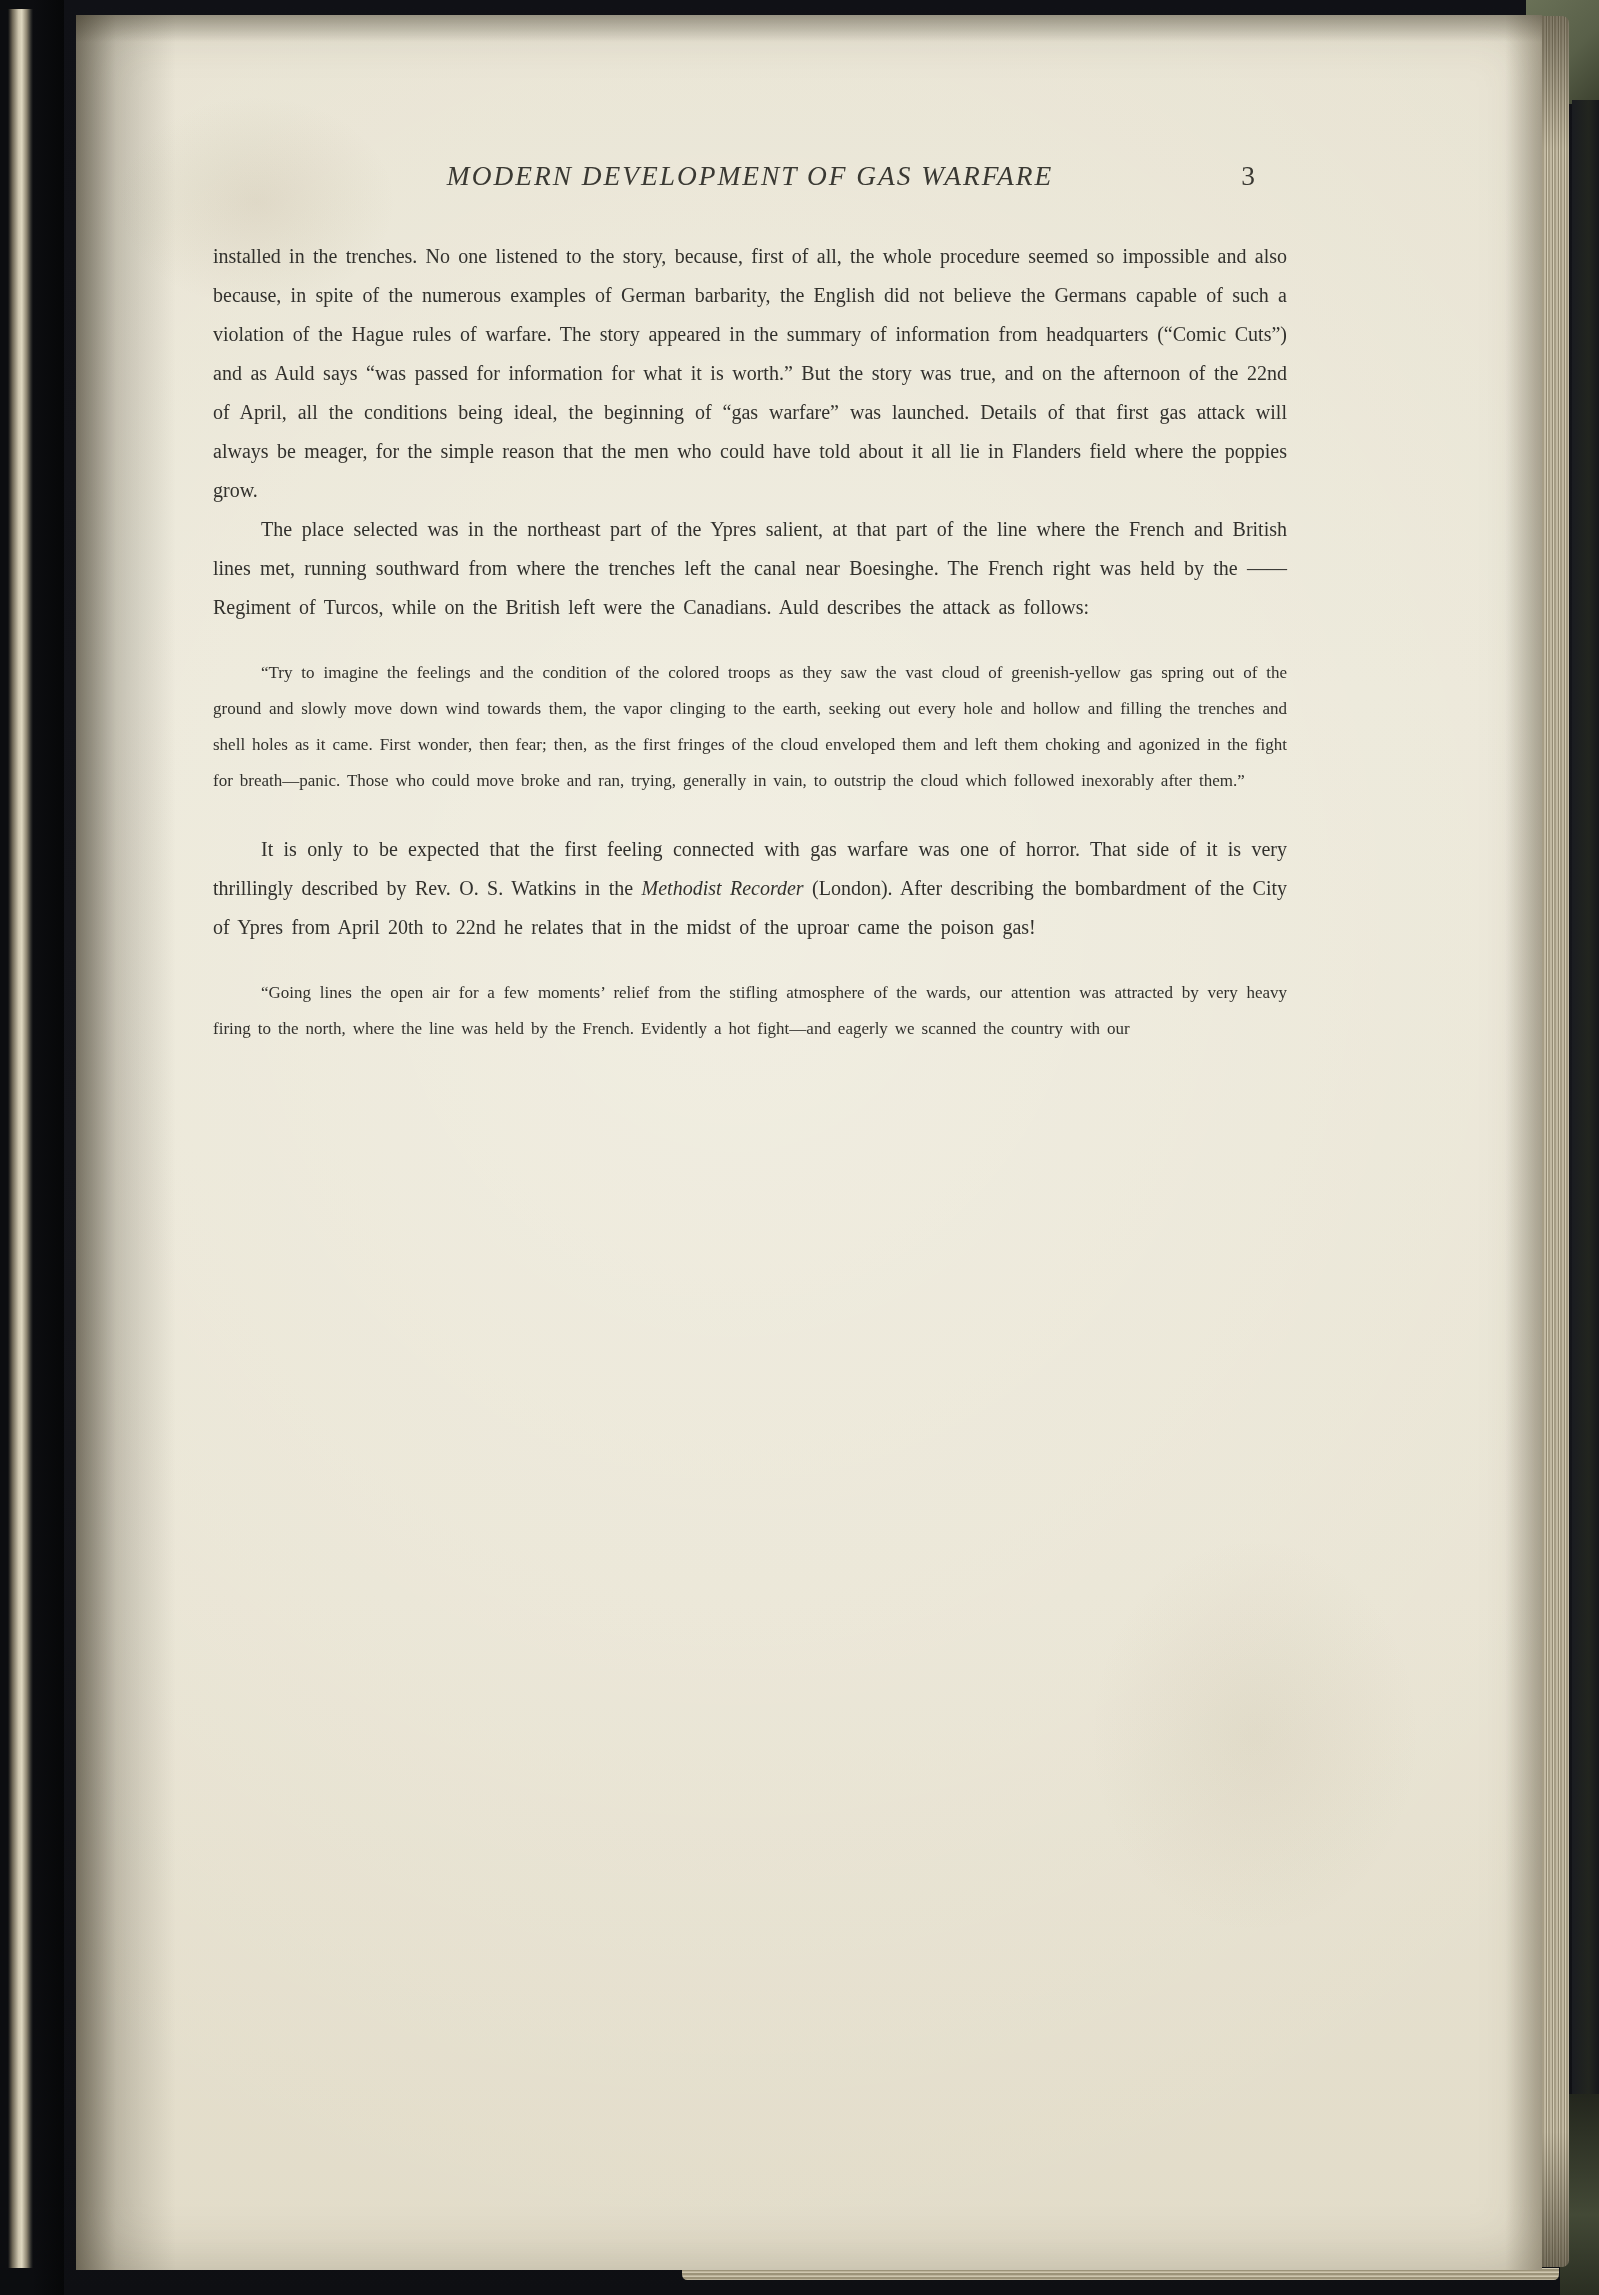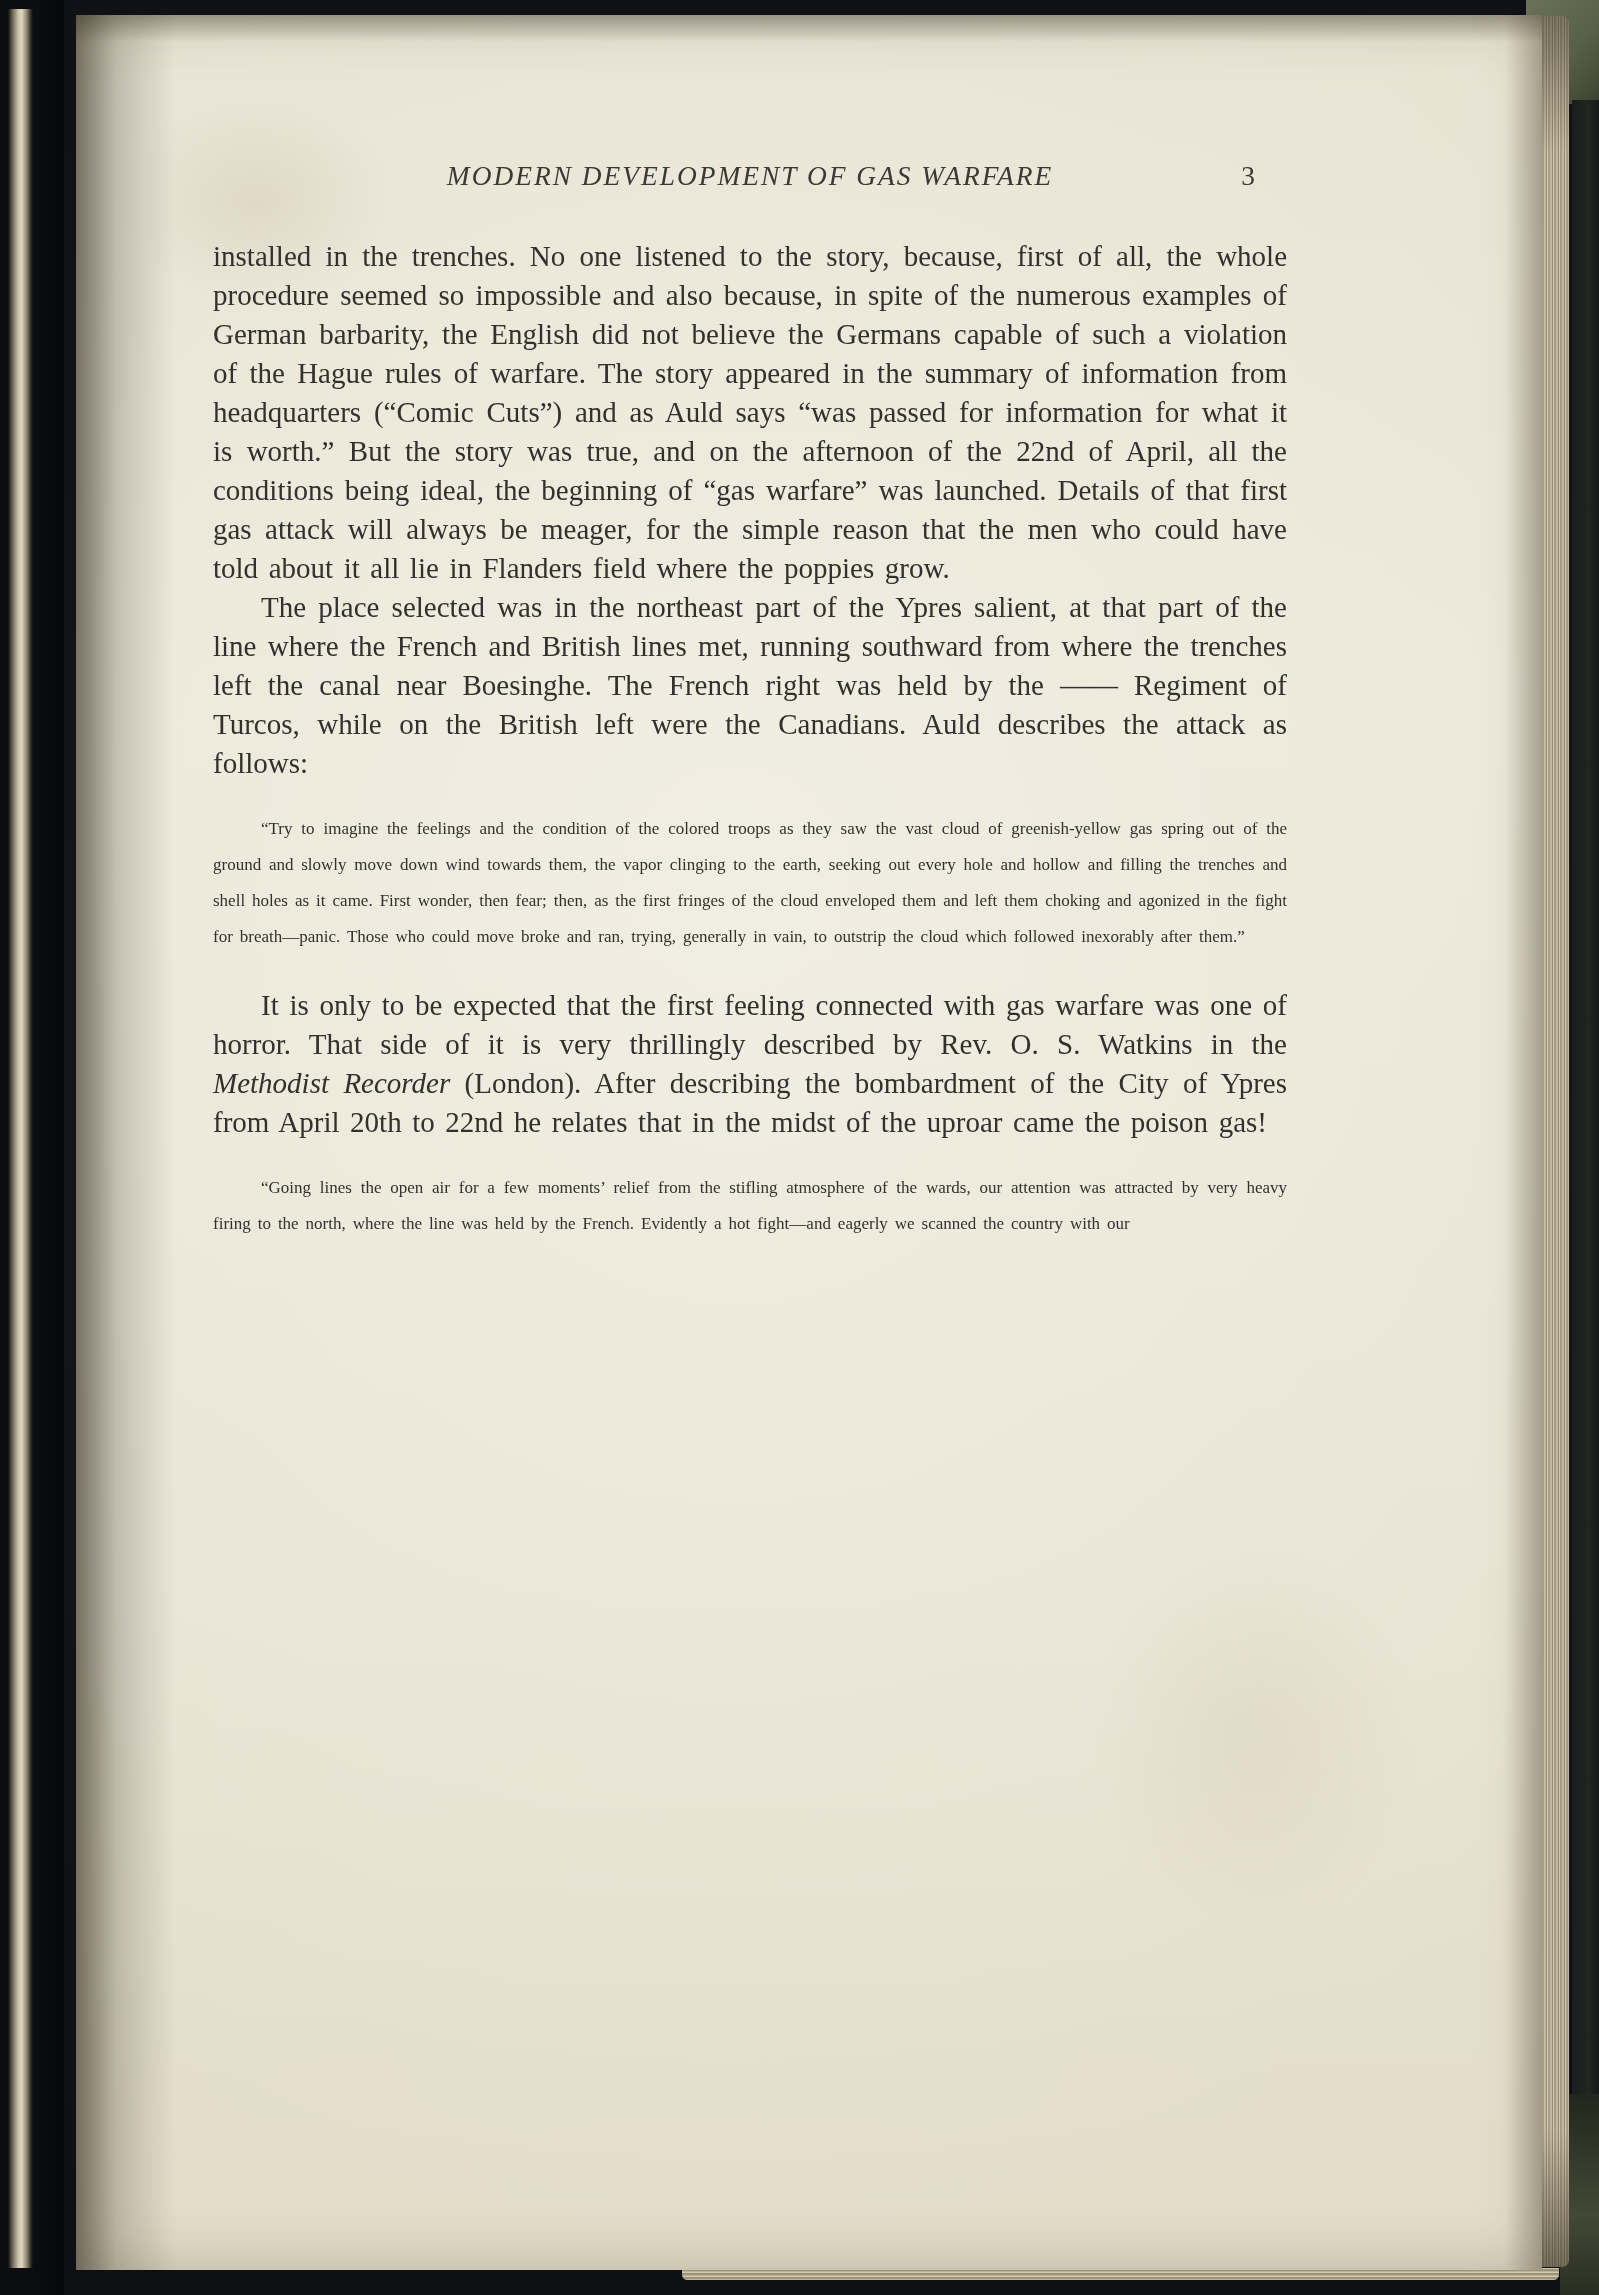--- a/index.html
+++ b/index.html
@@ -192,21 +192,21 @@
     top: 0;
     font-size: 27.4px;
     color: #3a3933;
   }
 
   .page-content p {
     margin: 0;
     text-align: justify;
   }
   .page-content p.body {
-    font-size: 29px;
+    font-size: 20px;
     line-height: 39px;
     word-spacing: 3.3px;
   }
   .page-content p.quote {
     font-size: 17px;
     line-height: 36px;
     word-spacing: 2.7px;
     margin-top: 28px;
     margin-bottom: 31px;
   }

